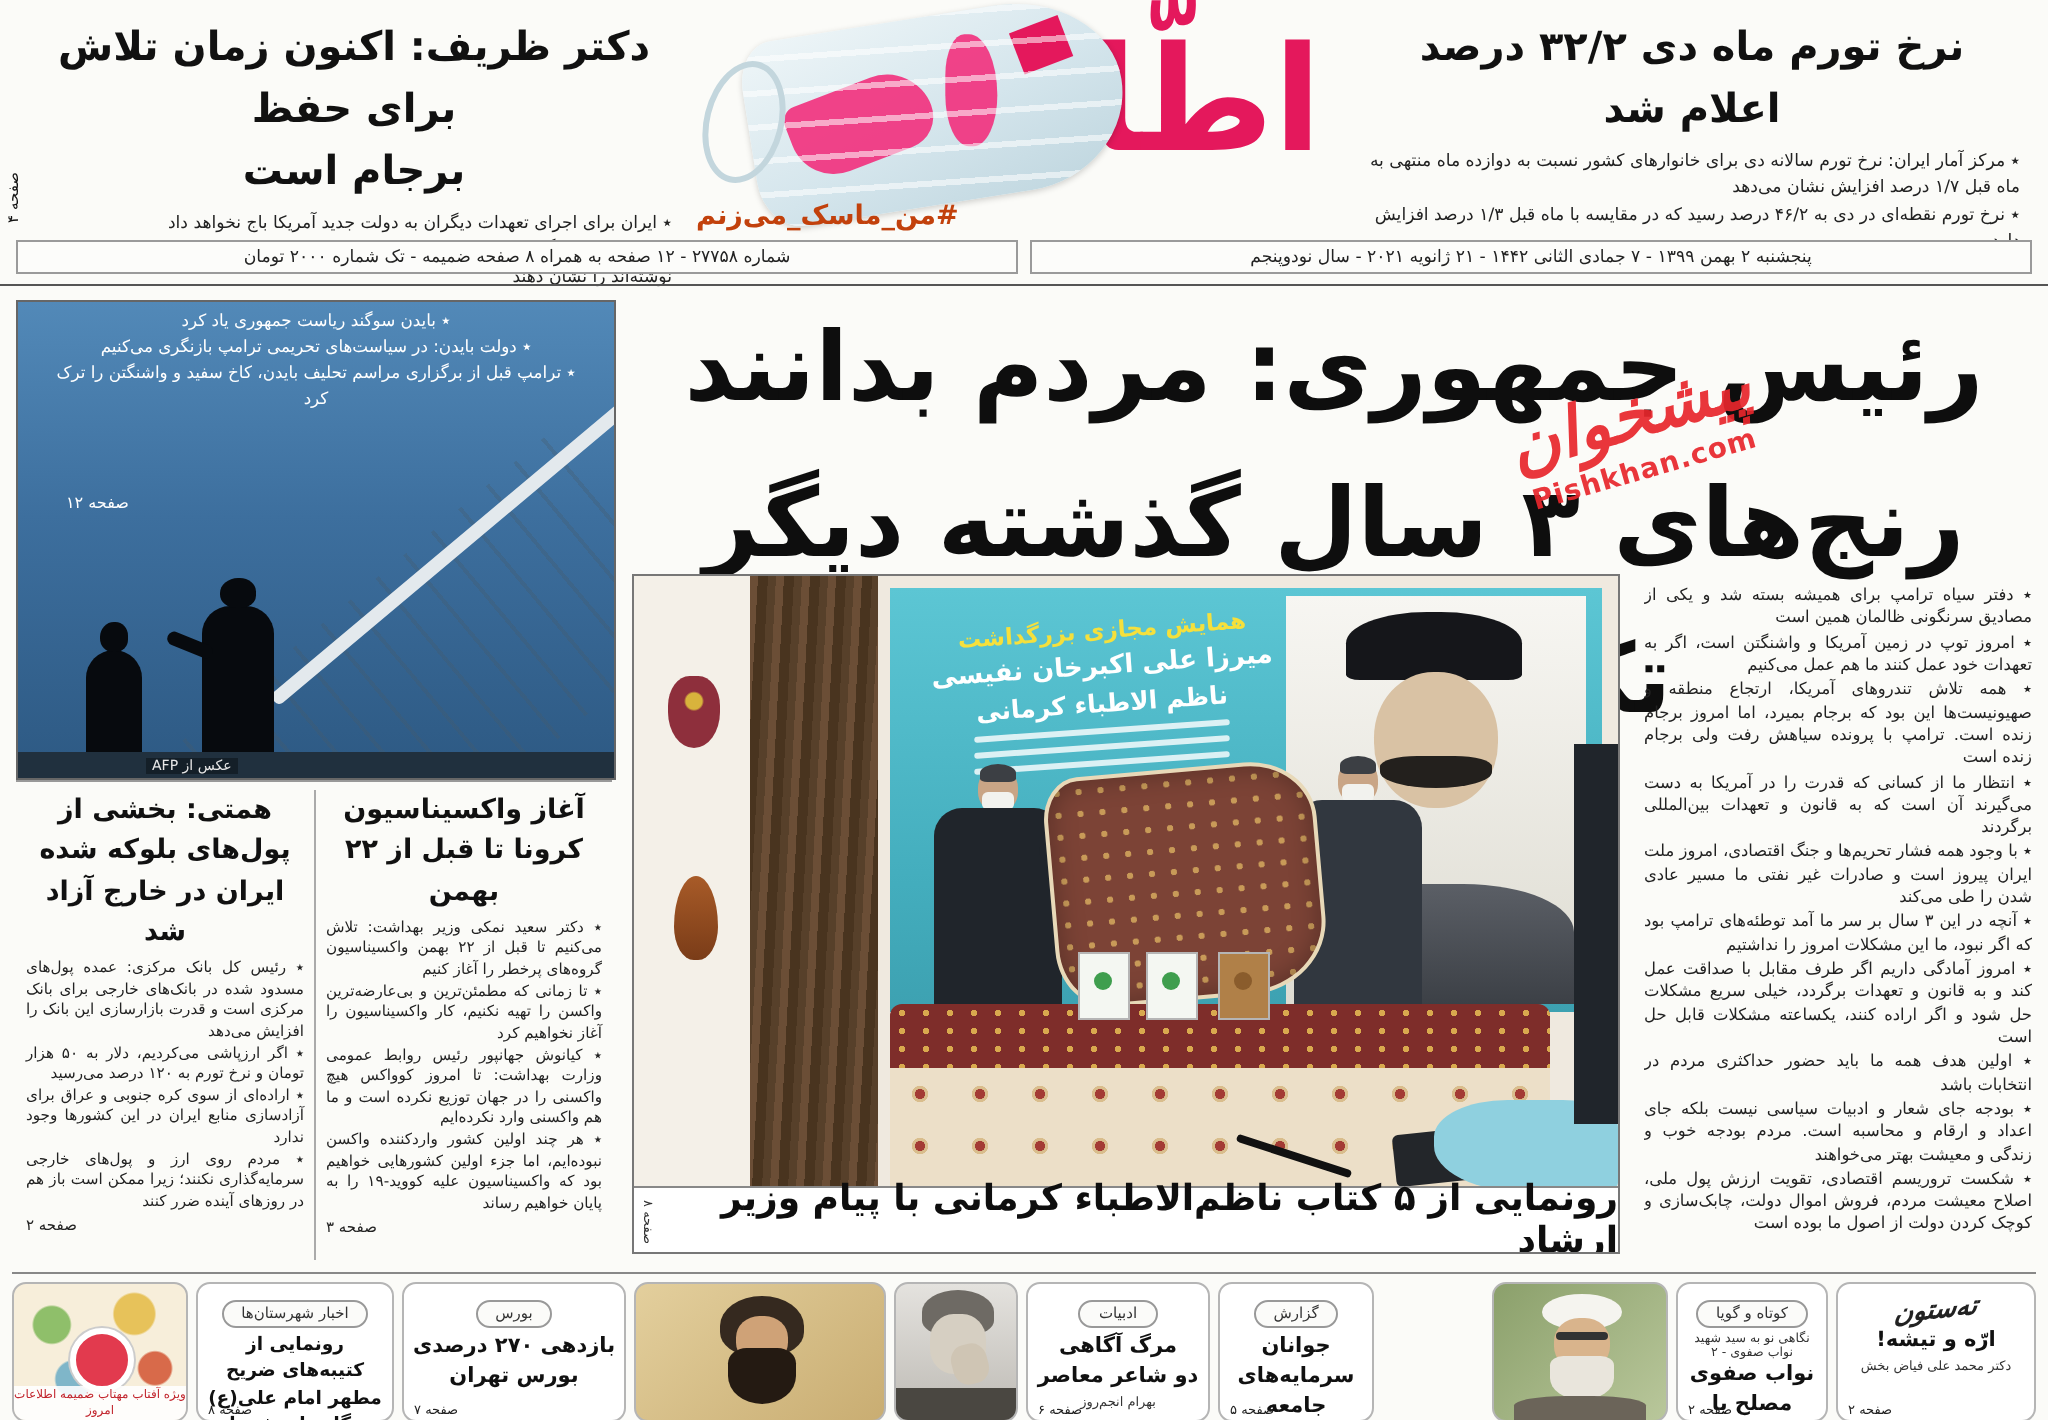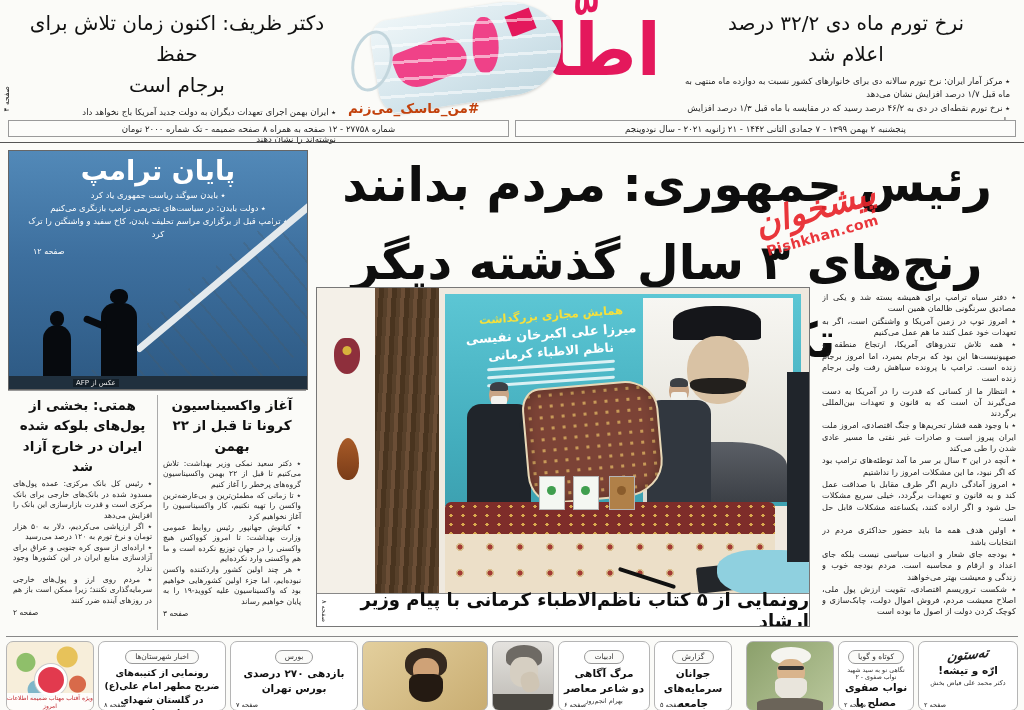--- a/index.html
+++ b/index.html
@@ -1,20 +1,20 @@
 <!DOCTYPE html>
 <html lang="fa" dir="rtl"><head>
 <meta charset="utf-8">
 <style>
   html,body{margin:0;padding:0;background:#e9e9e6;}
   .page{width:1024px;height:710px;position:relative;background:#fbfbf8;overflow:hidden;
         direction:rtl;font-family:"DejaVu Sans",sans-serif;color:#1a1a1a;margin:0 auto;}
   
   .top-block{position:absolute;top:8px;text-align:center;}
-  .top-title{font-size:20px;font-weight:normal;line-height:1.55;color:#111;}
+  .top-title{font-size:20px;font-weight:bold;line-height:1.55;color:#111;}
   .top-bullets{margin-top:5px;font-size:8.6px;line-height:1.55;text-align:right;color:#222;padding:0 6px;}
   .top-bullets .b::before{content:"٭ ";}
   .pgref-sm{font-size:7.5px;color:#222;text-align:left;margin-top:2px;}
   .blk-inflation{right:8px;width:340px;}
   .blk-zarif{left:12px;width:330px;}
   .vpage{position:absolute;left:2px;top:86px;writing-mode:vertical-rl;transform:rotate(180deg);font-size:7.5px;color:#111;}
   
   .masthead{position:absolute;top:0;left:344px;width:346px;height:116px;}
   .logo{position:absolute;top:-6px;right:0;width:100%;text-align:center;font-size:70px;line-height:112px;
         font-weight:bold;color:#e4185c;transform:scaleY(1.04);}
@@ -145,21 +145,21 @@
   .hairB{position:absolute;top:3px;left:13px;width:36px;height:22px;background:#6e6a64;border-radius:50% 50% 30% 30%;}
   .faceB{position:absolute;top:15px;left:17px;width:28px;height:30px;background:#d6cfc2;border-radius:42%;}
   .handB{position:absolute;top:30px;left:28px;width:18px;height:20px;background:#cfc5b4;border-radius:40%;transform:rotate(-15deg);}
   .shB{position:absolute;bottom:0;left:0;right:0;height:16px;background:#4a4741;}
   .cleric{width:88px;background:linear-gradient(135deg,#8ba06b,#b9c79b);}
   .turban{position:absolute;top:5px;left:24px;width:40px;height:18px;background:#f5f4ef;border-radius:50%;}
   .faceC{position:absolute;top:17px;left:30px;width:28px;height:26px;background:#d9b48c;border-radius:45%;}
   .glassesC{position:absolute;top:24px;left:31px;width:26px;height:4px;background:#333;border-radius:2px;}
   .beardC{position:absolute;top:36px;left:28px;width:32px;height:22px;background:#e9e5dc;border-radius:25% 25% 60% 60%;}
   .robeC{position:absolute;bottom:0;left:10px;right:10px;height:12px;background:#6b6459;border-radius:40% 40% 0 0;}
-  .cities{width:128px;} .bourse{width:128px;} .lit{width:92px;} .report{width:78px;}
+  .cities{width:99px;} .bourse{width:112px;} .lit{width:92px;} .report{width:78px;}
   .navvab{width:76px;} .satire{width:100px;}
   .push{margin-left:auto;}
   .callig{font-style:italic;font-weight:bold;font-size:13px;color:#222;transform:rotate(-6deg) skewX(-12deg);display:inline-block;}
 </style>
 </head>
 <body>
 
 <div class="page">
 
   <div class="vpage">صفحه ۴</div>
@@ -175,21 +175,21 @@
     </div>
     <div class="pgref-sm">صفحه ۴</div>
   </section>
 
   <section class="top-block blk-zarif">
     <div class="top-title">
       <span>دکتر ظریف: اکنون زمان تلاش برای حفظ</span><br>
       <span>برجام است</span>
     </div>
     <div class="top-bullets">
-      <div class="b">ایران بهمن اجرای تعهدات دیگران به دولت جدید آمریکا باج نخواهد داد</div>
+      <div class="b">ایران برای اجرای تعهدات دیگران به دولت جدید آمریکا باج نخواهد داد</div>
       <div class="b">کسانی که به نگارش برجام انتقاد دارند، ۴ صفحه متن توافقنامه‌ای را که تاکنون خودشان نوشته‌اند را نشان دهند</div>
     </div>
     <div class="pgref-sm">صفحه ۴</div>
   </section>
 
   <header class="masthead">
     <div class="logo">اطّلاعات</div>
     <div class="mask">
       <div class="mb1"></div>
       <div class="mb2"></div>
@@ -215,21 +215,20 @@
     <div class="wm-fa">پیشخوان</div>
     <div class="wm-en">Pishkhan.com</div>
   </div>
 
   <section class="trump">
     <div class="st-slab"></div>
     <div class="st-rail"></div>
     <div class="fig fig-melania"></div>
     <div class="fig fig-trump"></div>
     <div class="tarmac"></div>
-    <div class="tr-title">پایان ترامپ</div>
     <div class="tr-bullets">
       <div class="b">بایدن سوگند ریاست جمهوری یاد کرد</div>
       <div class="b">دولت بایدن: در سیاست‌های تحریمی ترامپ بازنگری می‌کنیم</div>
       <div class="b">ترامپ قبل از برگزاری مراسم تحلیف بایدن، کاخ سفید و واشنگتن را ترک کرد</div>
     </div>
     <div class="tr-page">صفحه ۱۲</div>
     <div class="tr-credit">عکس از AFP</div>
   </section>
 
   <section class="leftcols">

